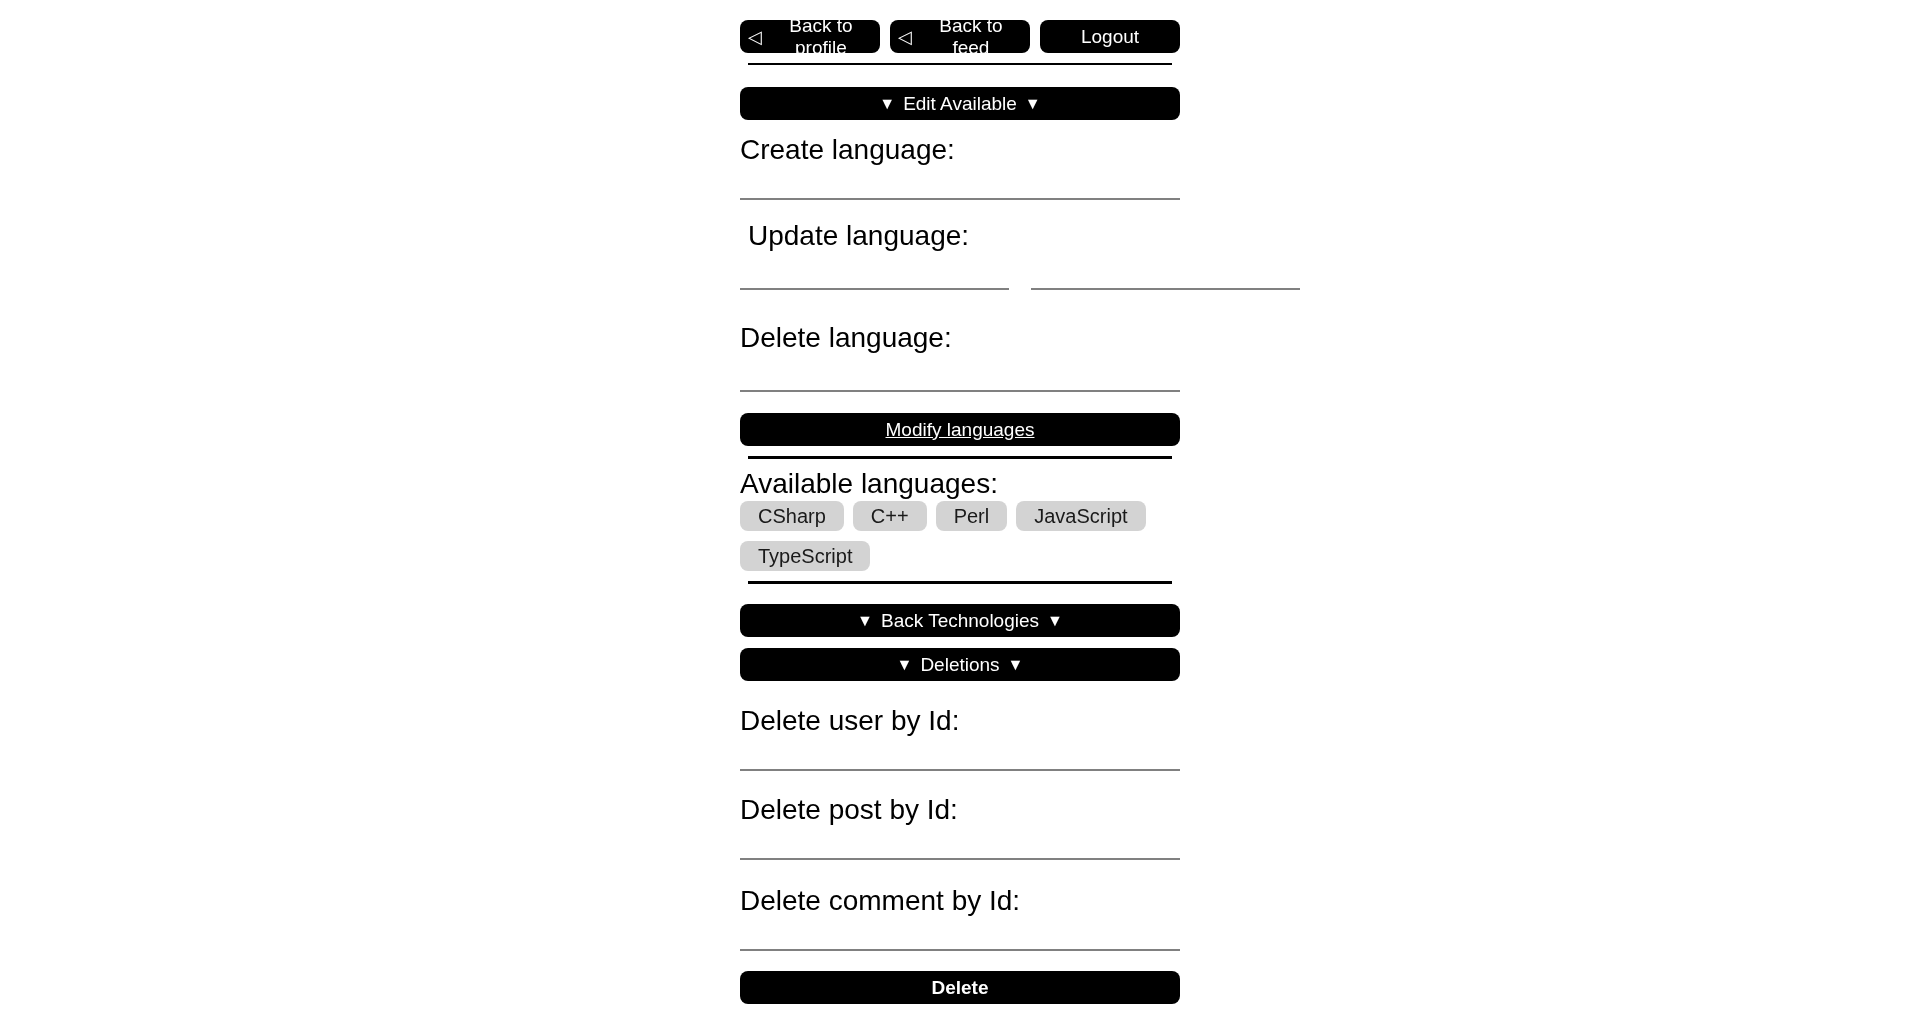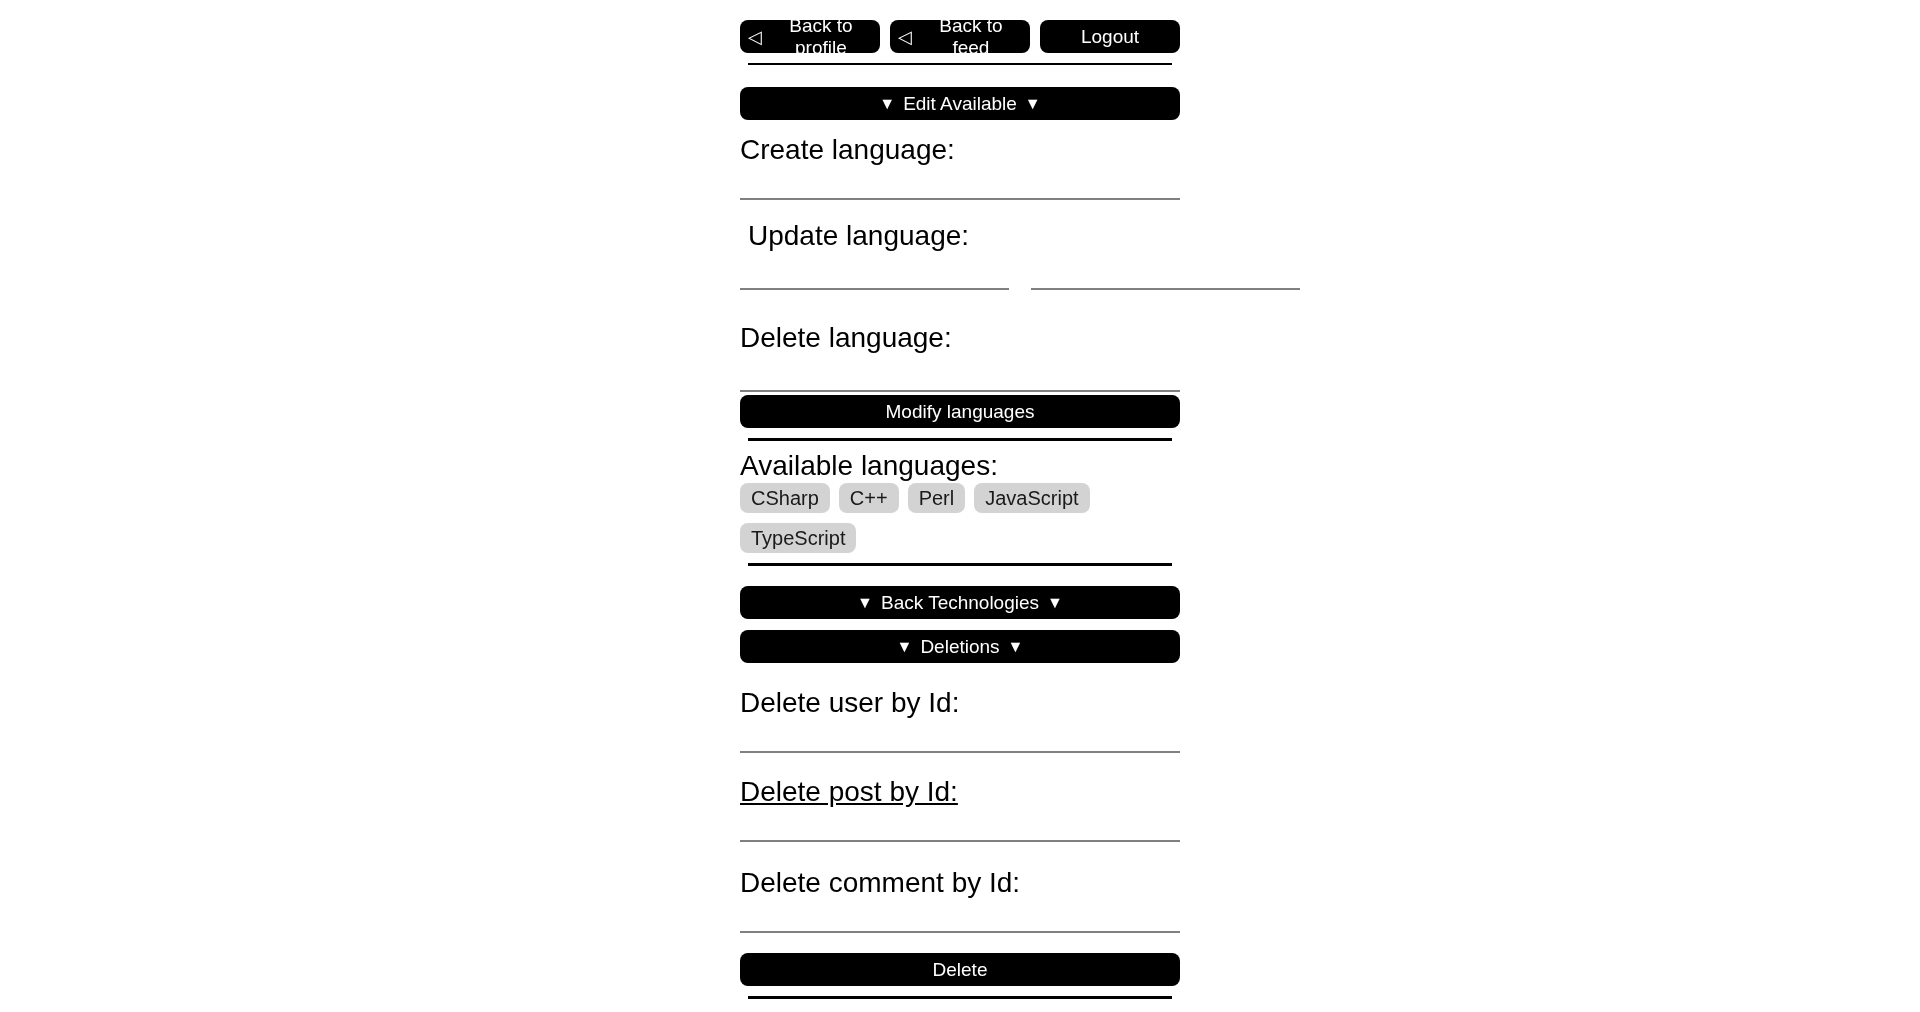--- a/index.html
+++ b/index.html
@@ -80,41 +80,41 @@
   .tags {
     display: flex;
     flex-wrap: wrap;
     gap: 10px 9px;
     margin-top: 5px;
   }
   .tag {
     background: #d3d3d3;
     color: #1a1a1a;
     border-radius: 8px;
-    padding: 3px 11px;
+    padding: 3px 18px;
     font-size: 20px;
     line-height: 24px;
     white-space: nowrap;
   }
   
   .m-hr-top       { margin-top: 10px; }
   .m-toggle-lang  { margin-top: 22px; }
   .m-lbl-create   { margin-top: 18px; }
   .m-lbl-update   { margin-top: 24px; margin-left: 8px; }
   .m-lbl-dellang  { margin-top: 36px; }
-  .m-btn-modify   { margin-top: 3px; }
+  .m-btn-modify   { margin-top: 21px; text-decoration: underline; }
   .m-hr-modify    { margin-top: 9px; }
   .m-lbl-avail    { margin-top: 13px; }
   .m-hr-tags      { margin-top: 12px; }
   .m-toggle-tech  { margin-top: 20px; }
   .m-toggle-del   { margin-top: 11px; }
   .m-lbl-user     { margin-top: 28px; }
-  .m-lbl-post     { margin-top: 27px; text-decoration: underline; }
+  .m-lbl-post     { margin-top: 27px; }
   .m-lbl-comment  { margin-top: 29px; }
-  .m-btn-delete   { margin-top: 20px; }
+  .m-btn-delete   { margin-top: 20px; font-weight: bold; }
   .m-hr-bottom    { margin-top: 12px; }
 </style>
 </head>
 <body>
 
 <div class="page">
   <div class="column">
 
     <div class="btn-row">
       <button class="btn">

